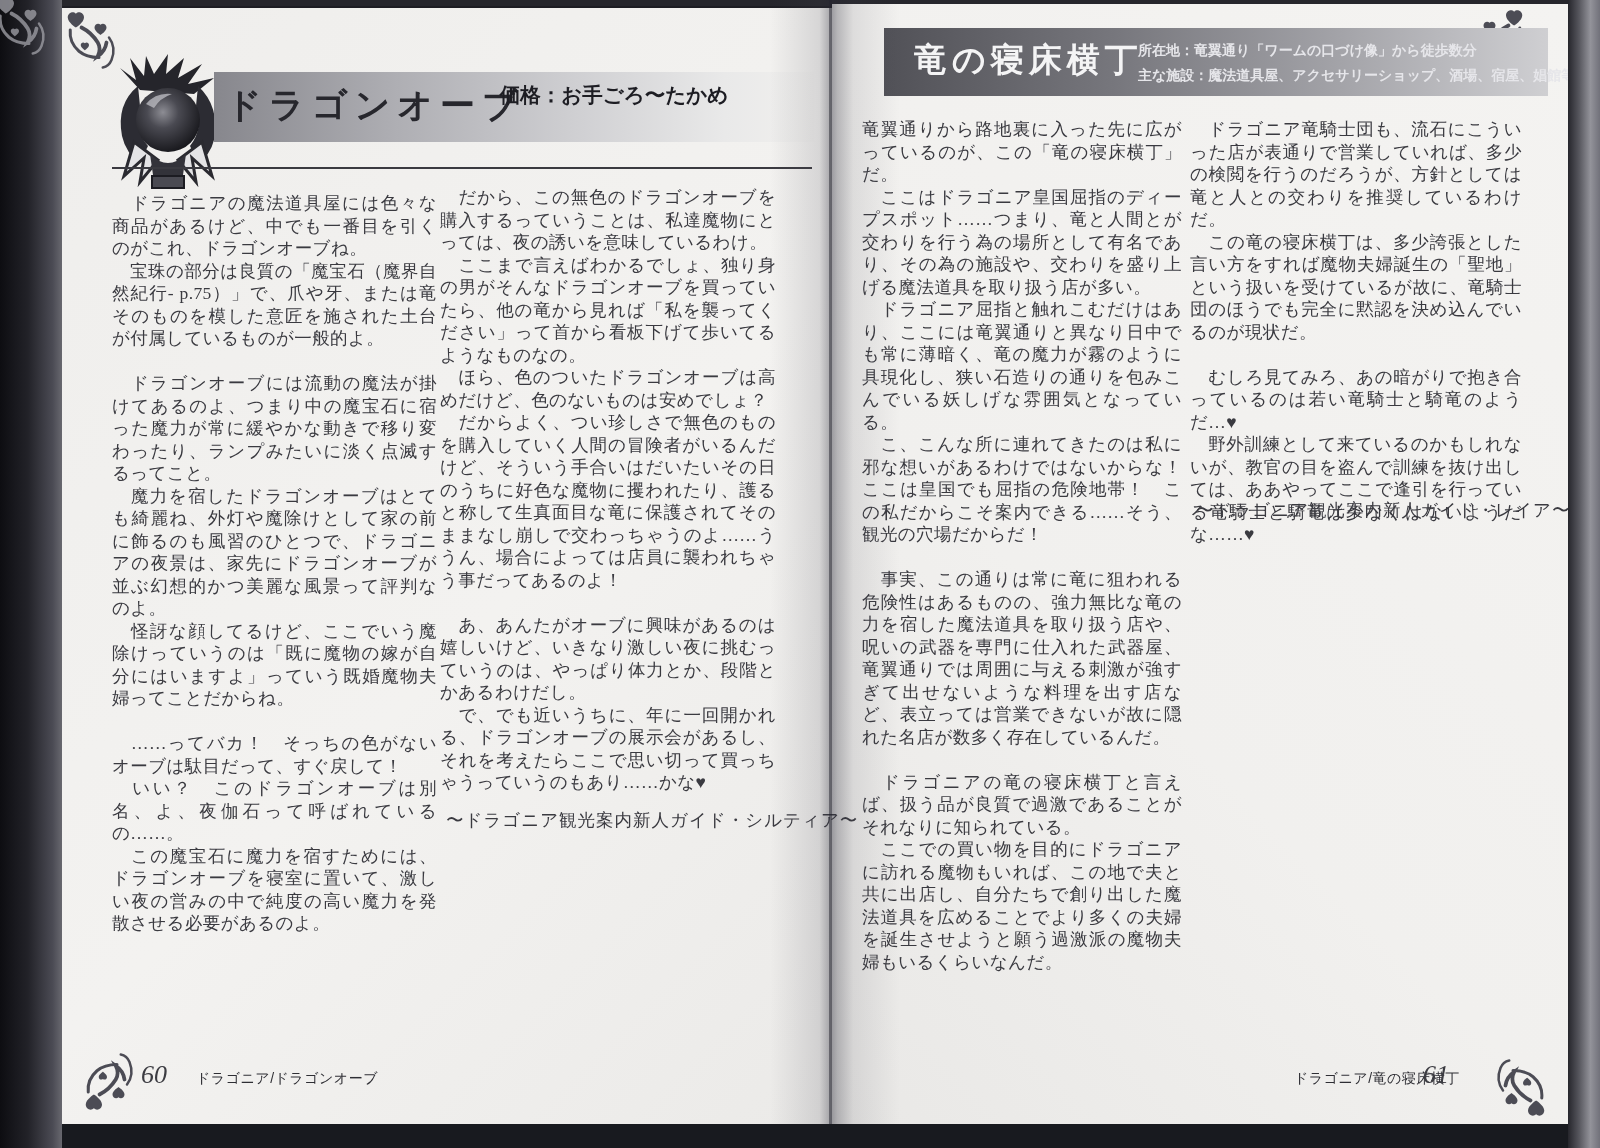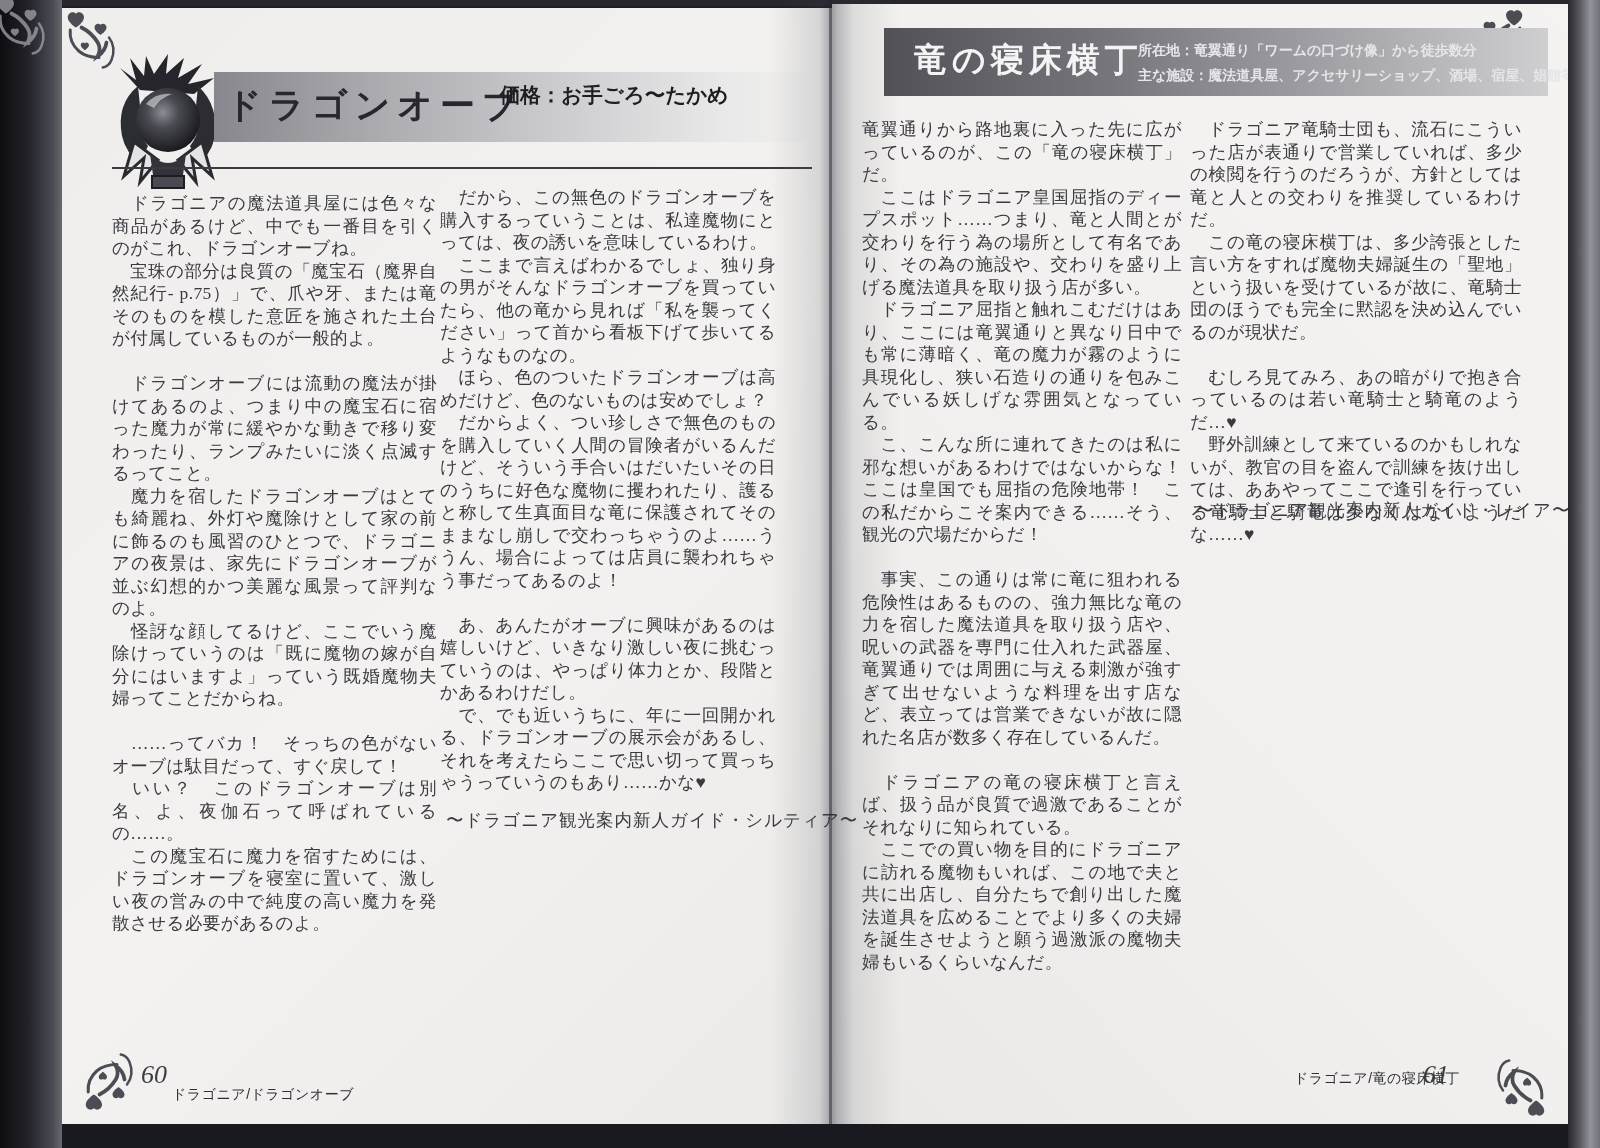--- a/index.html
+++ b/index.html
@@ -49,21 +49,21 @@
   .rp-col1{left:862px;top:118px;width:320px;}
   .rp-col2{left:1190px;top:118px;width:332px;}
   .sig{font-size:17.5px;color:#3a3a40;letter-spacing:1px;white-space:nowrap;}
   .sig-left{left:446px;top:808px;}
   .sig-right{left:1196px;top:498px;}
 
   
   .pageno{font-style:italic;font-size:26px;color:#3c3c42;}
   .footer-label{font-family:"Liberation Sans","DejaVu Sans",sans-serif;font-size:14px;color:#2e2e34;letter-spacing:.5px;}
   .lp-no{left:141px;top:1060px;}
-  .lp-label{left:172px;top:1070px;margin-top:16px;}
+  .lp-label{left:196px;top:1070px;}
   .rp-label{left:1294px;top:1070px;}
   .rp-no{left:1423px;top:1060px;}
 
   .orn{width:60px;height:60px;color:#4c4c55;}
   .orn svg{width:100%;height:100%;display:block;}
   .orn-tl{left:64px;top:10px;}
   .orn-tr{left:1466px;top:8px;transform:scaleX(-1);}
   .orn-bl{left:82px;top:1052px;transform:scaleY(-1);}
   .orn-br{left:1488px;top:1058px;transform:scale(-1,-1);}
   .orn-edge{left:-6px;top:-4px;color:#9b9ba2;opacity:.8;}

